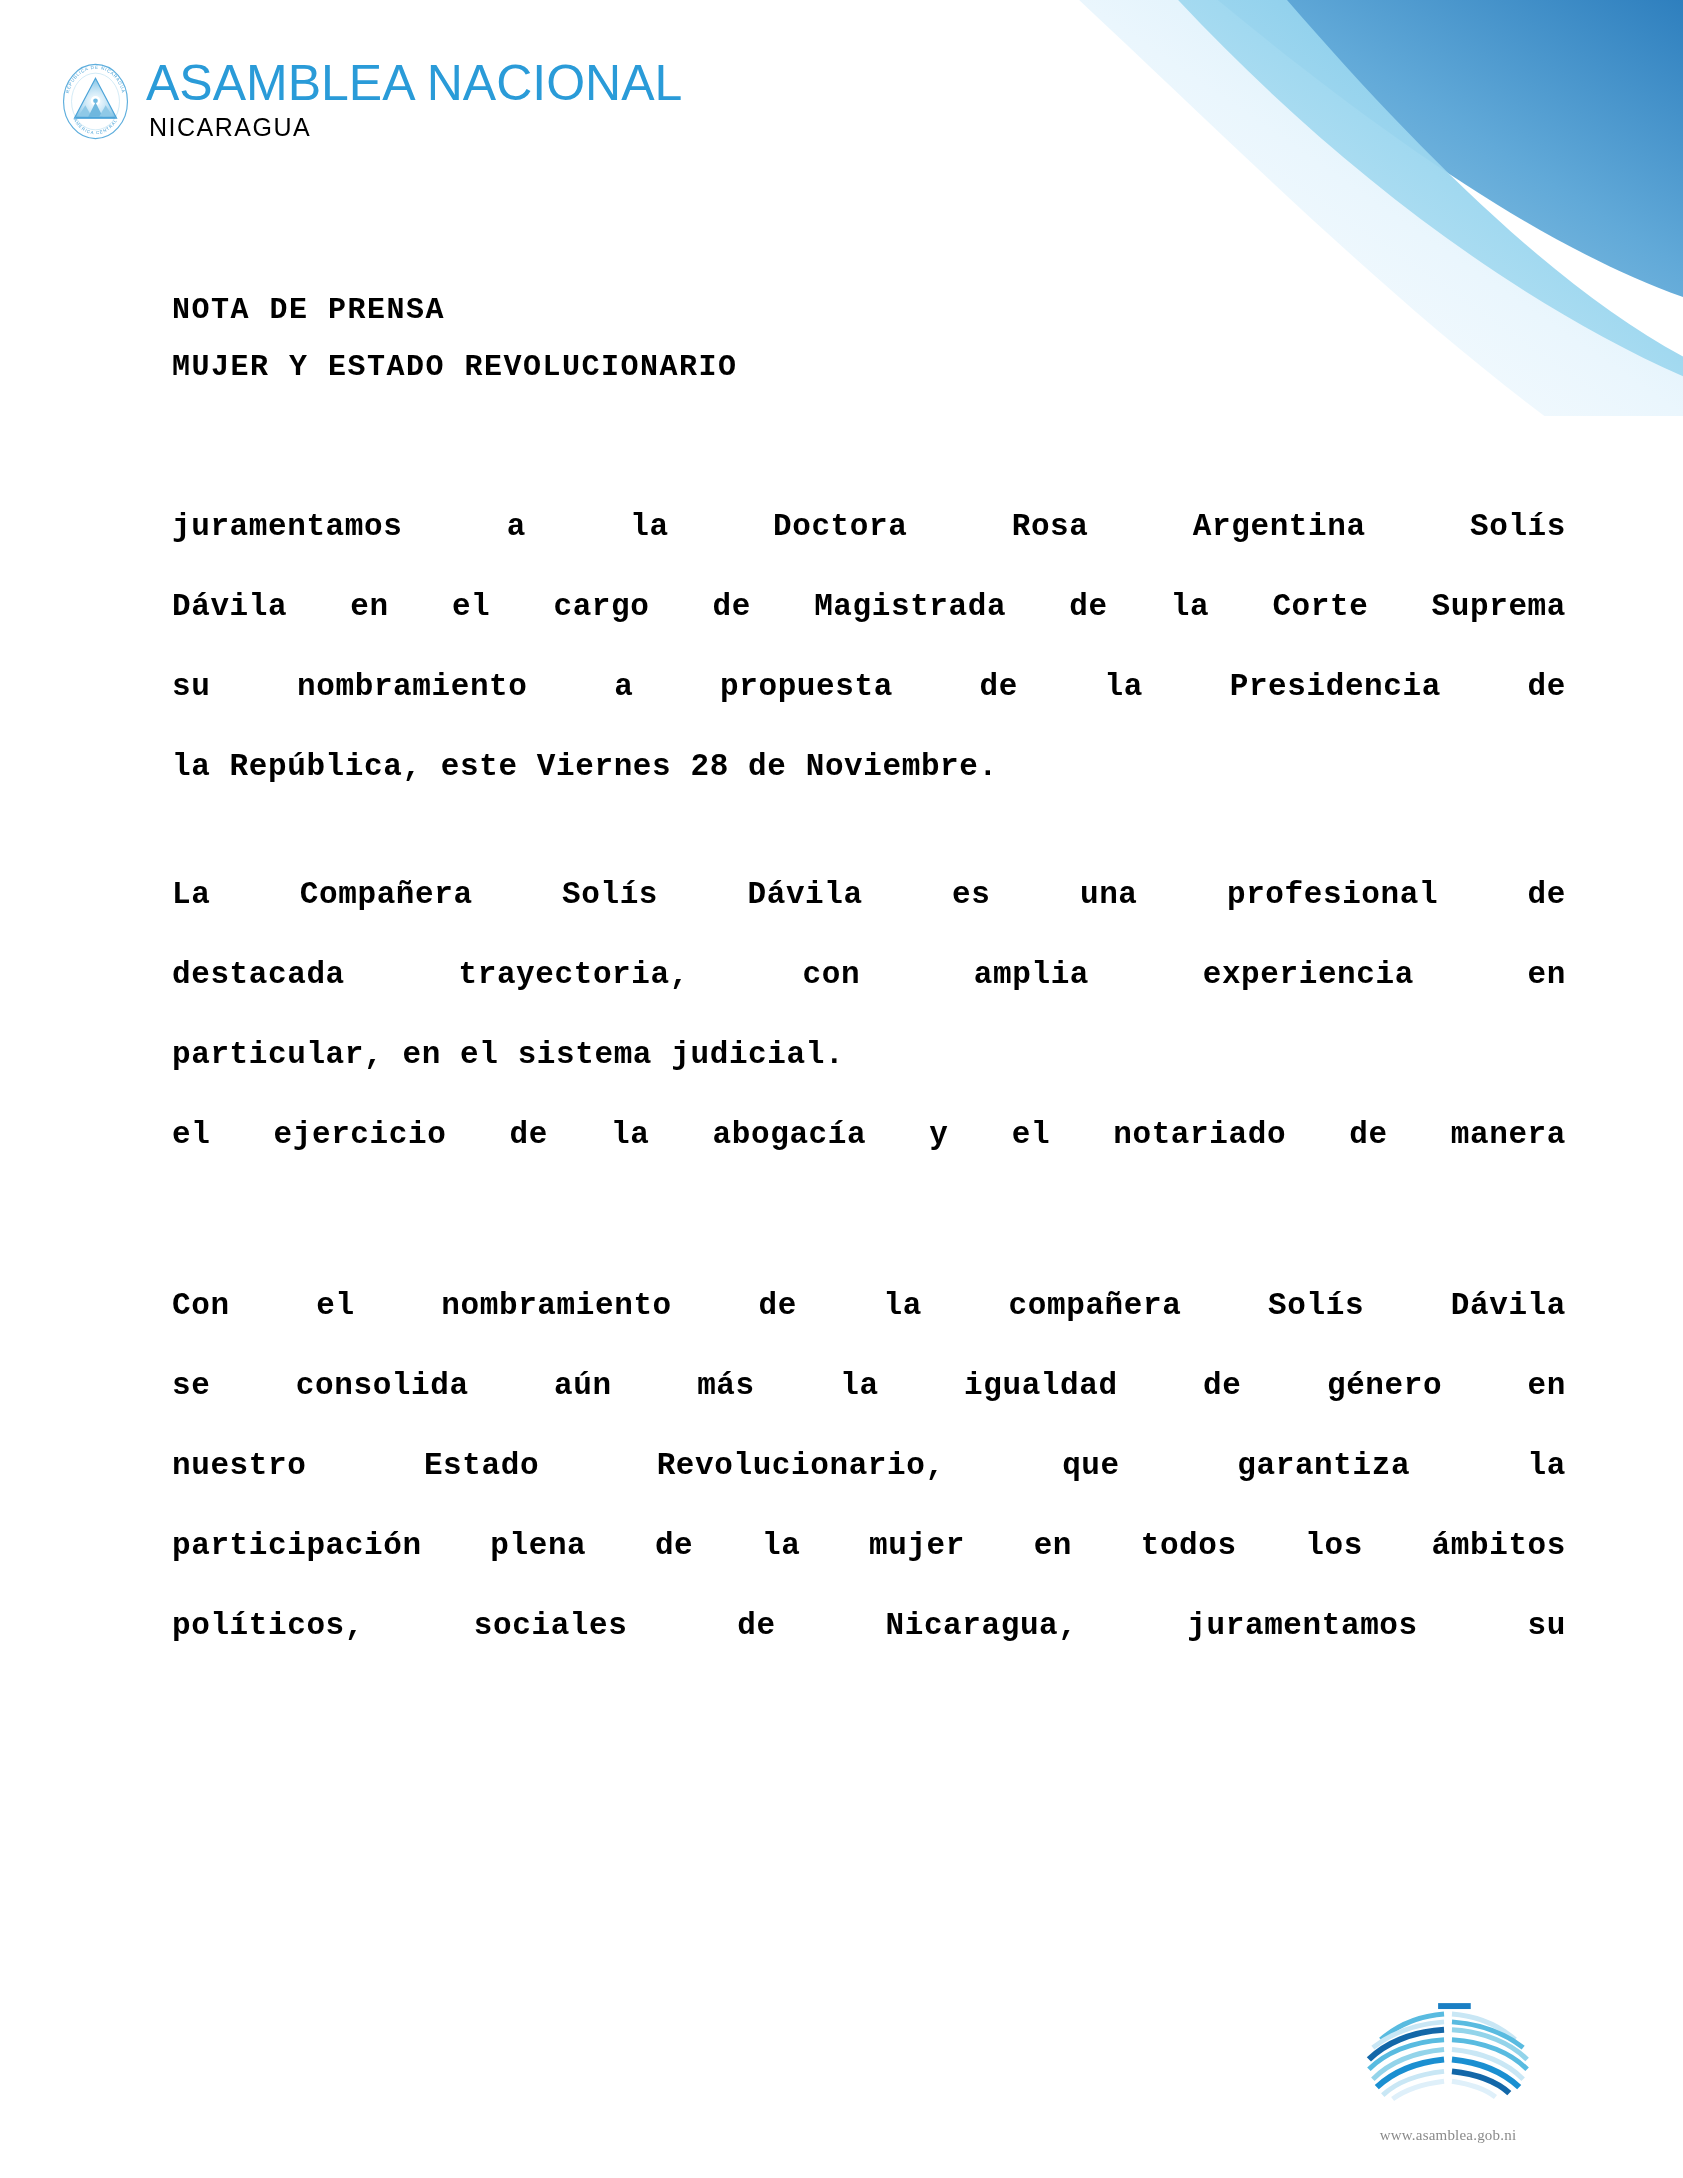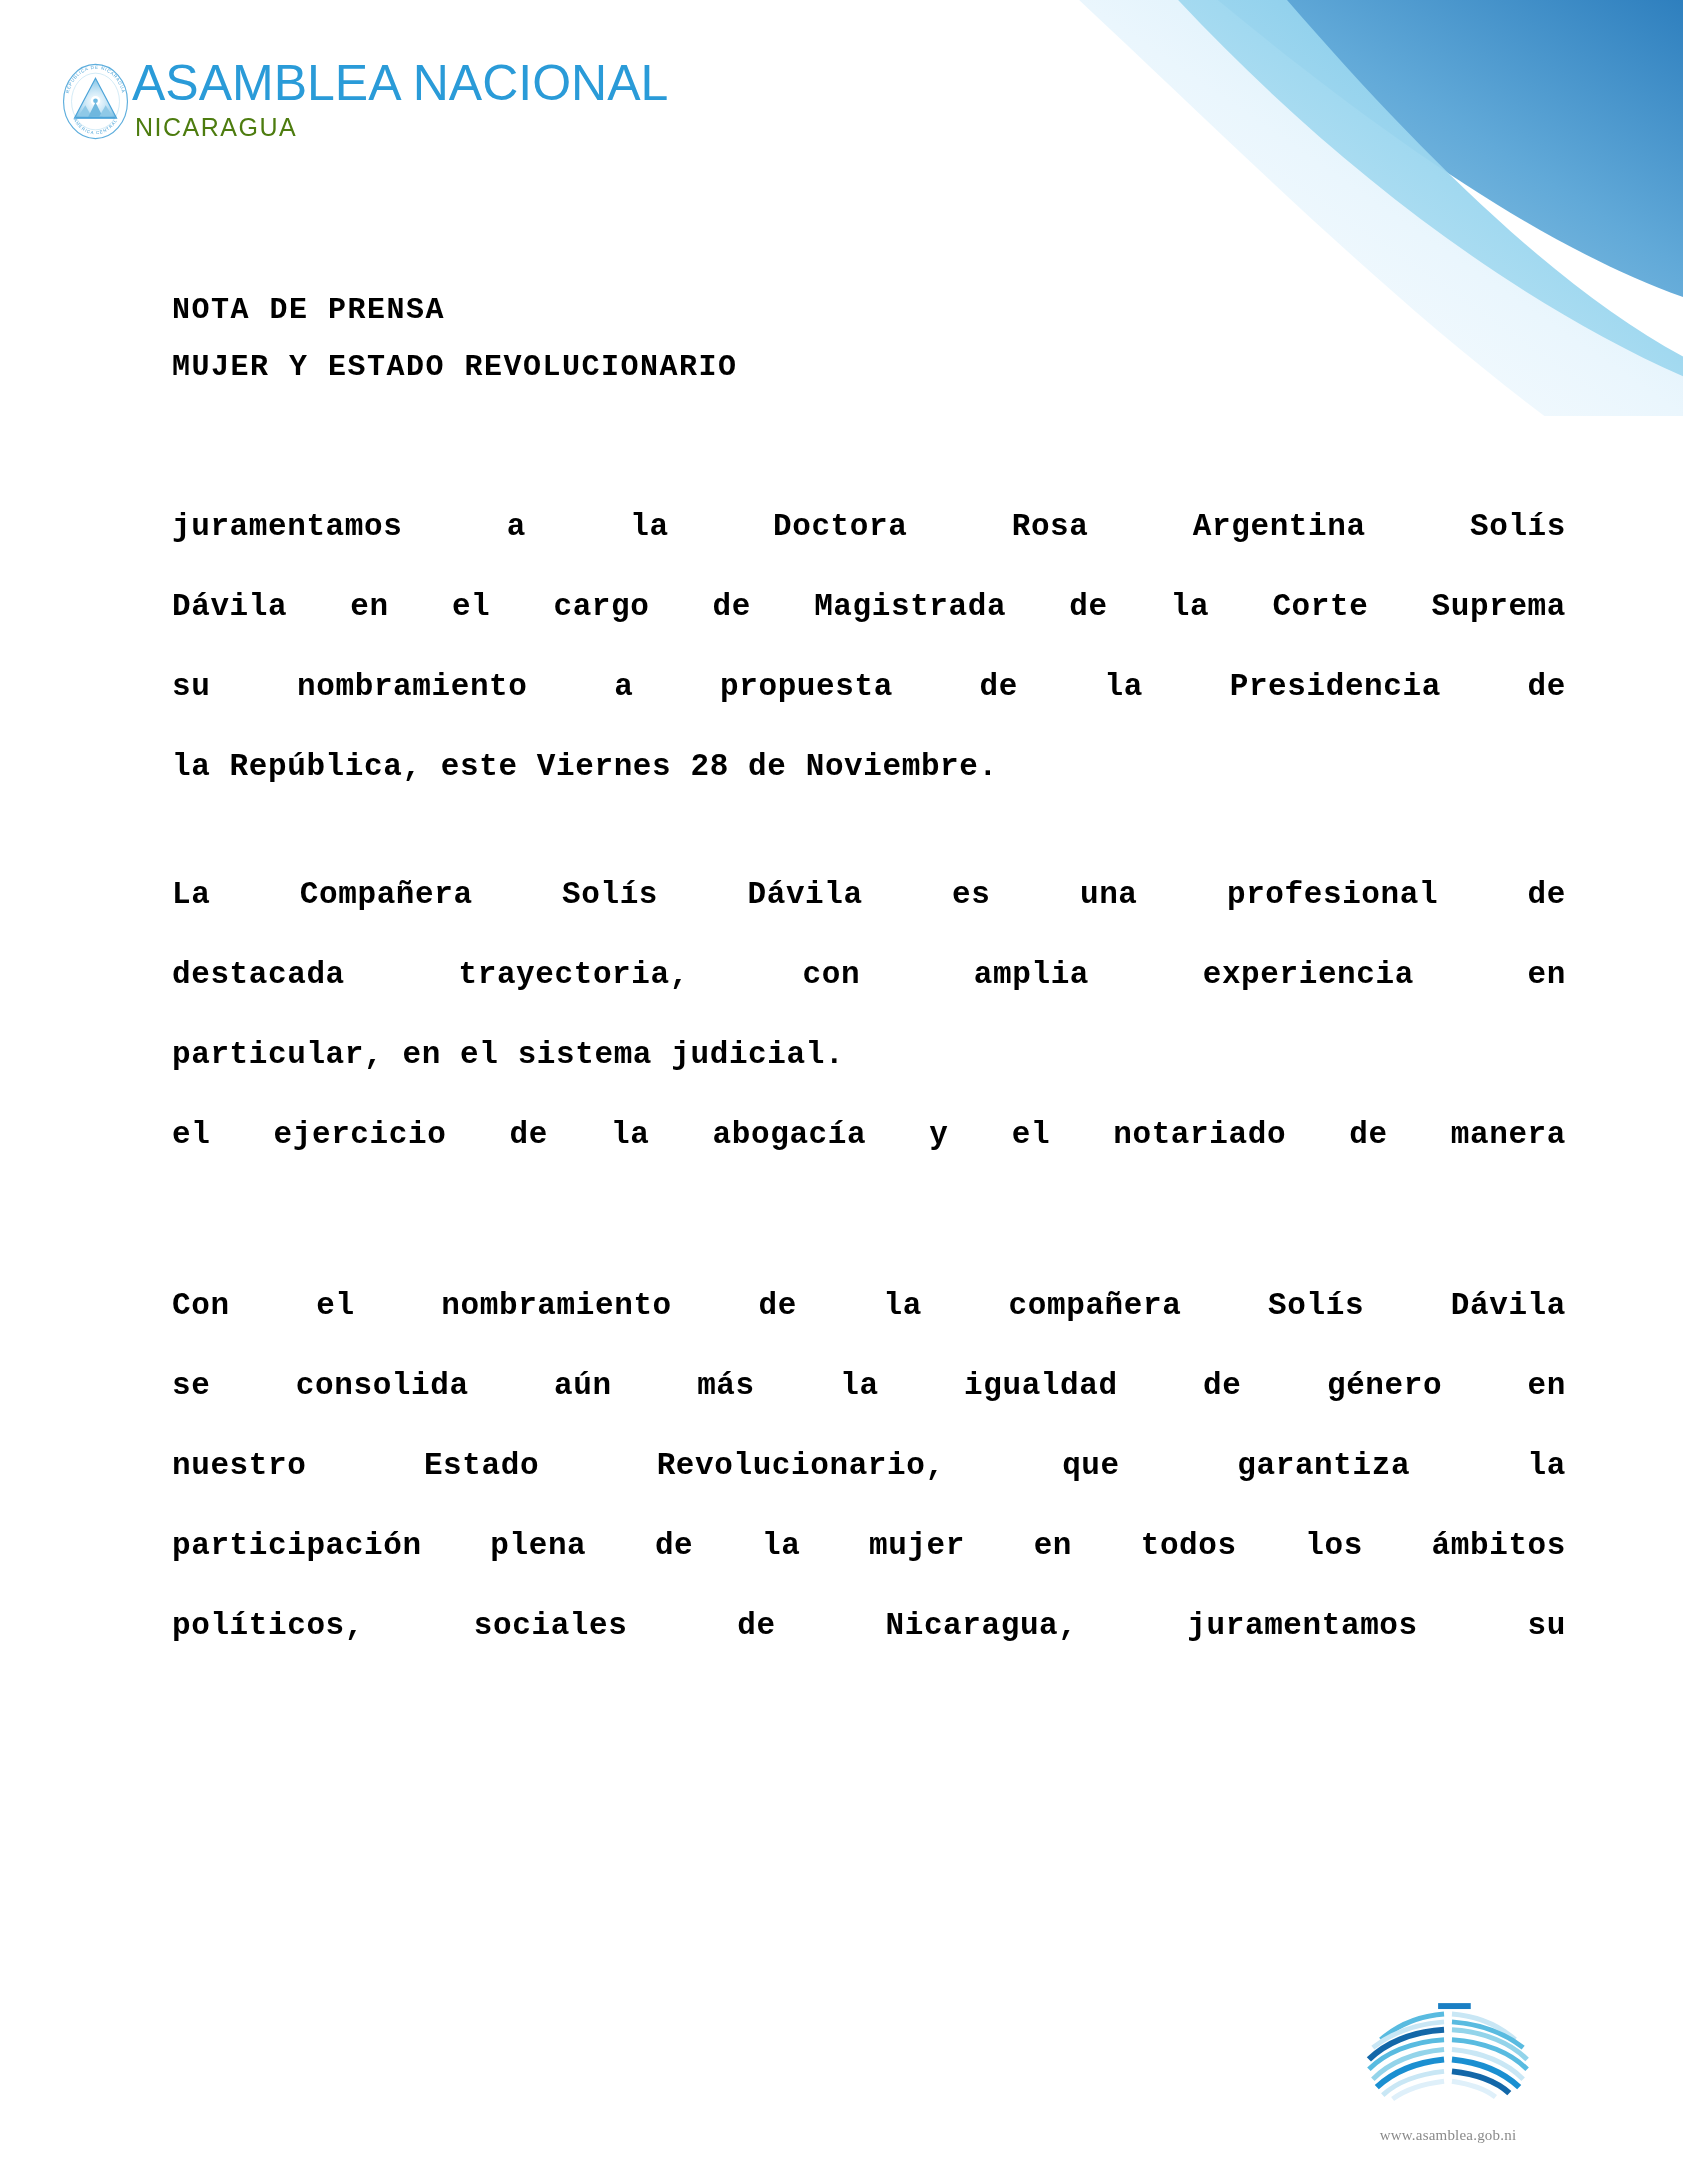--- a/index.html
+++ b/index.html
@@ -34,34 +34,35 @@
     display: flex;
     align-items: flex-start;
   }
   .emblem {
     width: 73px;
     height: 77px;
     flex: 0 0 auto;
     margin-top: 6px;
   }
   .brand-block {
+    margin-left: 14px;
     display: flex;
     flex-direction: column;
   }
   .brand-title {
     color: #2a9bd8;
     font-family: "Liberation Sans", sans-serif;
     font-size: 50px;
     line-height: 53px;
     letter-spacing: 0px;
     font-weight: 400;
     white-space: nowrap;
   }
   .brand-sub {
-    color: #4d7c0f;
+    color: #000000;
     font-family: "Liberation Sans", sans-serif;
     font-size: 25px;
     line-height: 30px;
     letter-spacing: 1.5px;
     font-weight: 400;
     margin-top: 2px;
     margin-left: 3px;
   }
 
   

